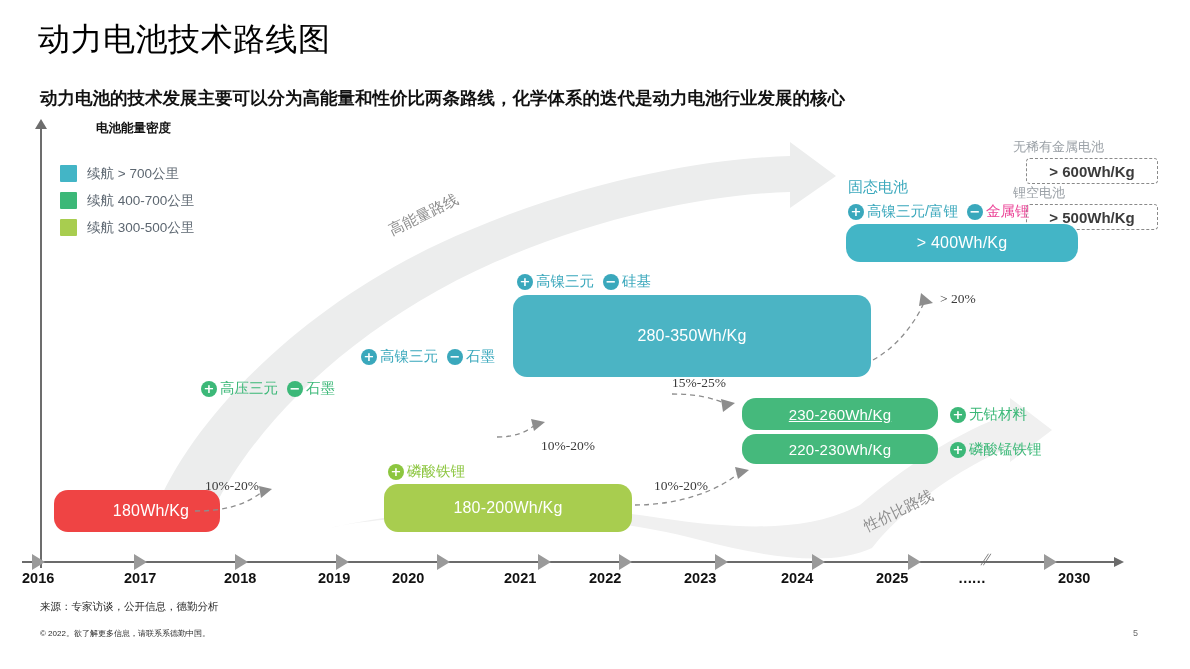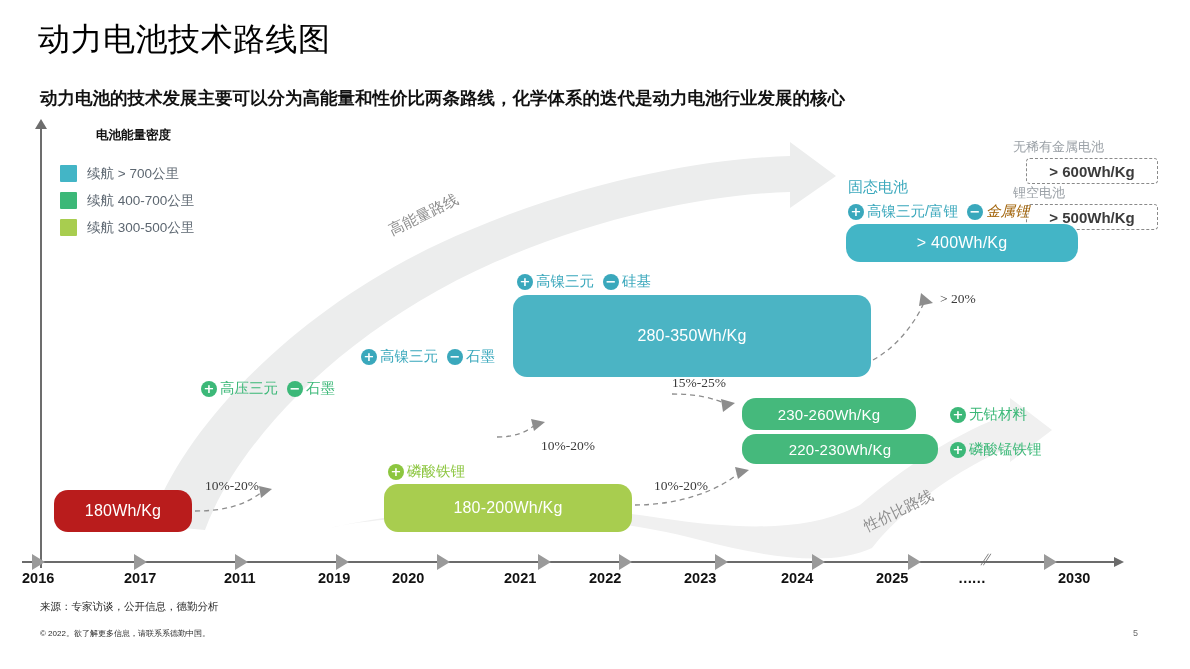--- a/index.html
+++ b/index.html
@@ -21,21 +21,21 @@
   }
 
   
   .yaxis{position:absolute;left:40px;top:128px;width:2px;height:440px;background:#6d6d6d;}
   .yaxis:before{
     content:"";position:absolute;left:-5px;top:-9px;width:0;height:0;
     border-left:6px solid transparent;border-right:6px solid transparent;
     border-bottom:10px solid #6d6d6d;
   }
   .yaxis-label{
-    position:absolute;left:52px;top:127px;font-size:12.5px;font-weight:bold;color:#111;padding-left:44px;
+    position:absolute;left:52px;top:120px;font-size:12.5px;font-weight:bold;color:#111;padding-left:44px;
   }
   .xaxis-wrap{position:absolute;left:22px;top:552px;width:1140px;height:20px;}
   .xline{position:absolute;left:0;top:9px;width:1092px;height:2px;background:#6b6b6b;}
   .xline:after{
     content:"";position:absolute;right:-10px;top:-4px;width:0;height:0;
     border-top:5px solid transparent;border-bottom:5px solid transparent;
     border-left:10px solid #6b6b6b;
   }
   .tick-arrow{
     position:absolute;top:2px;width:0;height:0;
@@ -139,21 +139,21 @@
   <div class="dashbox" style="left:1026px;top:204px;width:130px;height:24px;">&gt; 500Wh/Kg</div>
 
   <div class="node-title" style="left:848px;top:178px;color:#3aa8bc;">固态电池</div>
   <div class="chip-row" style="left:848px;top:202px;">
     <span class="grp">
       <span class="sign" style="background:#3aa8bc;">+</span>
       <span class="chip-label" style="color:#3aa8bc;">高镍三元/富锂</span>
     </span>
     <span class="grp">
       <span class="sign" style="background:#3aa8bc;">−</span>
-      <span class="chip-label" style="color:#a16207;font-style:italic;">金属锂</span>
+      <span class="chip-label" style="color:#ec4899;">金属锂</span>
     </span>
   </div>
   <div class="bar" style="left:846px;top:224px;width:232px;height:38px;background:#43b5c6;">&gt; 400Wh/Kg</div>
 
   <div class="chip-row" style="left:517px;top:272px;">
     <span class="grp">
       <span class="sign" style="background:#3aa8bc;">+</span>
       <span class="chip-label" style="color:#3aa8bc;">高镍三元</span>
     </span>
     <span class="grp">
@@ -186,23 +186,23 @@
   </div>
 
   <div class="chip-row" style="left:388px;top:462px;">
     <span class="grp">
       <span class="sign" style="background:#8cc63f;">+</span>
       <span class="chip-label" style="color:#8cc63f;">磷酸铁锂</span>
     </span>
   </div>
   <div class="bar" style="left:384px;top:484px;width:248px;height:48px;background:#a8cd4f;">180-200Wh/Kg</div>
 
-  <div class="bar" style="left:54px;top:490px;width:138px;height:42px;background:#b91c1c;">180Wh/Kg</div>
-
-  <div class="bar small" style="left:742px;top:398px;width:174px;height:32px;background:#45b97c;">230-260Wh/Kg</div>
+  <div class="bar" style="left:54px;top:490px;width:138px;height:42px;background:#ef4444;padding-left:28px;">180Wh/Kg</div>
+
+  <div class="bar small" style="left:742px;top:398px;width:196px;height:32px;background:#45b97c;text-decoration:underline;">230-260Wh/Kg</div>
   <div class="chip-row" style="left:950px;top:405px;">
     <span class="grp">
       <span class="sign" style="background:#3cb878;">+</span>
       <span class="chip-label" style="color:#3cb878;">无钴材料</span>
     </span>
   </div>
 
   <div class="bar small" style="left:742px;top:434px;width:196px;height:30px;background:#45b97c;">220-230Wh/Kg</div>
   <div class="chip-row" style="left:950px;top:440px;">
     <span class="grp">
@@ -249,21 +249,21 @@
     <div class="tick-arrow" style="left:693px;"></div>
     <div class="tick-arrow" style="left:790px;"></div>
     <div class="tick-arrow" style="left:886px;"></div>
     <div class="axis-break" style="left:960px;">//</div>
     <div class="tick-arrow" style="left:1022px;"></div>
   </div>
 
   <div class="xlabels">
     <div class="xlabel" style="left:22px;">2016</div>
     <div class="xlabel" style="left:124px;">2017</div>
-    <div class="xlabel" style="left:224px;">2011</div>
+    <div class="xlabel" style="left:224px;">2018</div>
     <div class="xlabel" style="left:318px;">2019</div>
     <div class="xlabel" style="left:392px;">2020</div>
     <div class="xlabel" style="left:504px;">2021</div>
     <div class="xlabel" style="left:589px;">2022</div>
     <div class="xlabel" style="left:684px;">2023</div>
     <div class="xlabel" style="left:781px;">2024</div>
     <div class="xlabel" style="left:876px;">2025</div>
     <div class="xlabel" style="left:958px;letter-spacing:-1px;">……</div>
     <div class="xlabel" style="left:1058px;">2030</div>
   </div>

